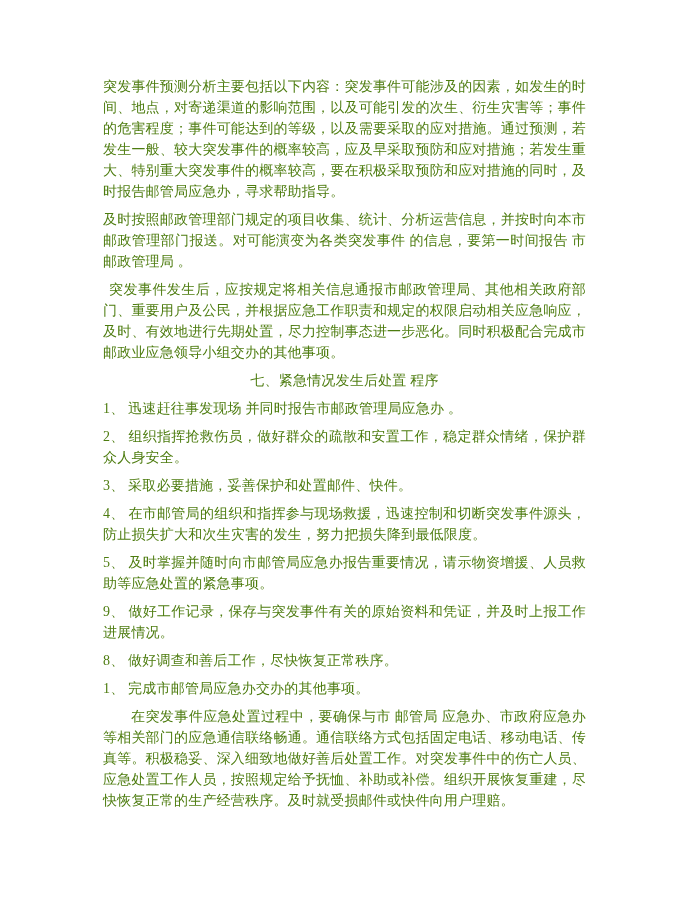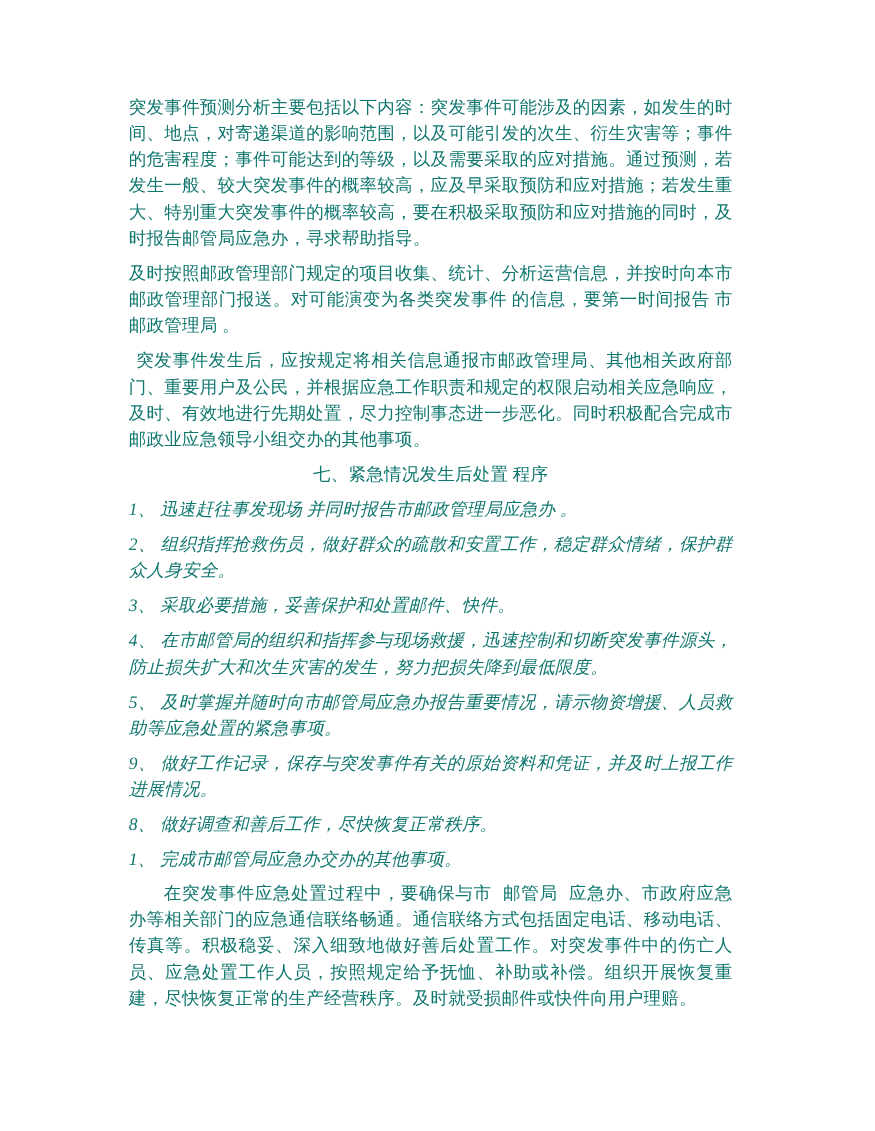--- a/index.html
+++ b/index.html
@@ -17,42 +17,40 @@
     box-sizing: border-box;
     width: 700px;
     height: 905px;
     padding: 76px 102px 40px 103px;
     background: #ffffff;
   }
   .doc-block {
     margin: 0 12px 7px 0;
     font-size: 14px;
     line-height: 21px;
-    color: #0f766e;
+    color: #4d7c0f;
     text-align: justify;
     text-justify: inter-ideograph;
     word-break: break-all;
     letter-spacing: 0.2px;
   }
   .doc-block:last-child {
     margin-bottom: 0;
   }
   .heading {
     text-align: center;
   }
   .para-lead-space {
     text-indent: 6px;
   }
   .para-first-indent {
     text-indent: 28px;
-    font-family: Liberation Mono, monospace;
   }
   .list-item {
     text-align: justify;
-    font-style: italic;
   }
 </style>
 </head>
 <body>
 
 <div class="page">
 
   <p class="doc-block">突发事件预测分析主要包括以下内容：突发事件可能涉及的因素，如发生的时间、地点，对寄递渠道的影响范围，以及可能引发的次生、衍生灾害等；事件的危害程度；事件可能达到的等级，以及需要采取的应对措施。通过预测，若发生一般、较大突发事件的概率较高，应及早采取预防和应对措施；若发生重大、特别重大突发事件的概率较高，要在积极采取预防和应对措施的同时，及时报告邮管局应急办，寻求帮助指导。</p>
 
   <p class="doc-block">及时按照邮政管理部门规定的项目收集、统计、分析运营信息，并按时向本市邮政管理部门报送。对可能演变为各类突发事件 的信息，要第一时间报告 市邮政管理局 。</p>

